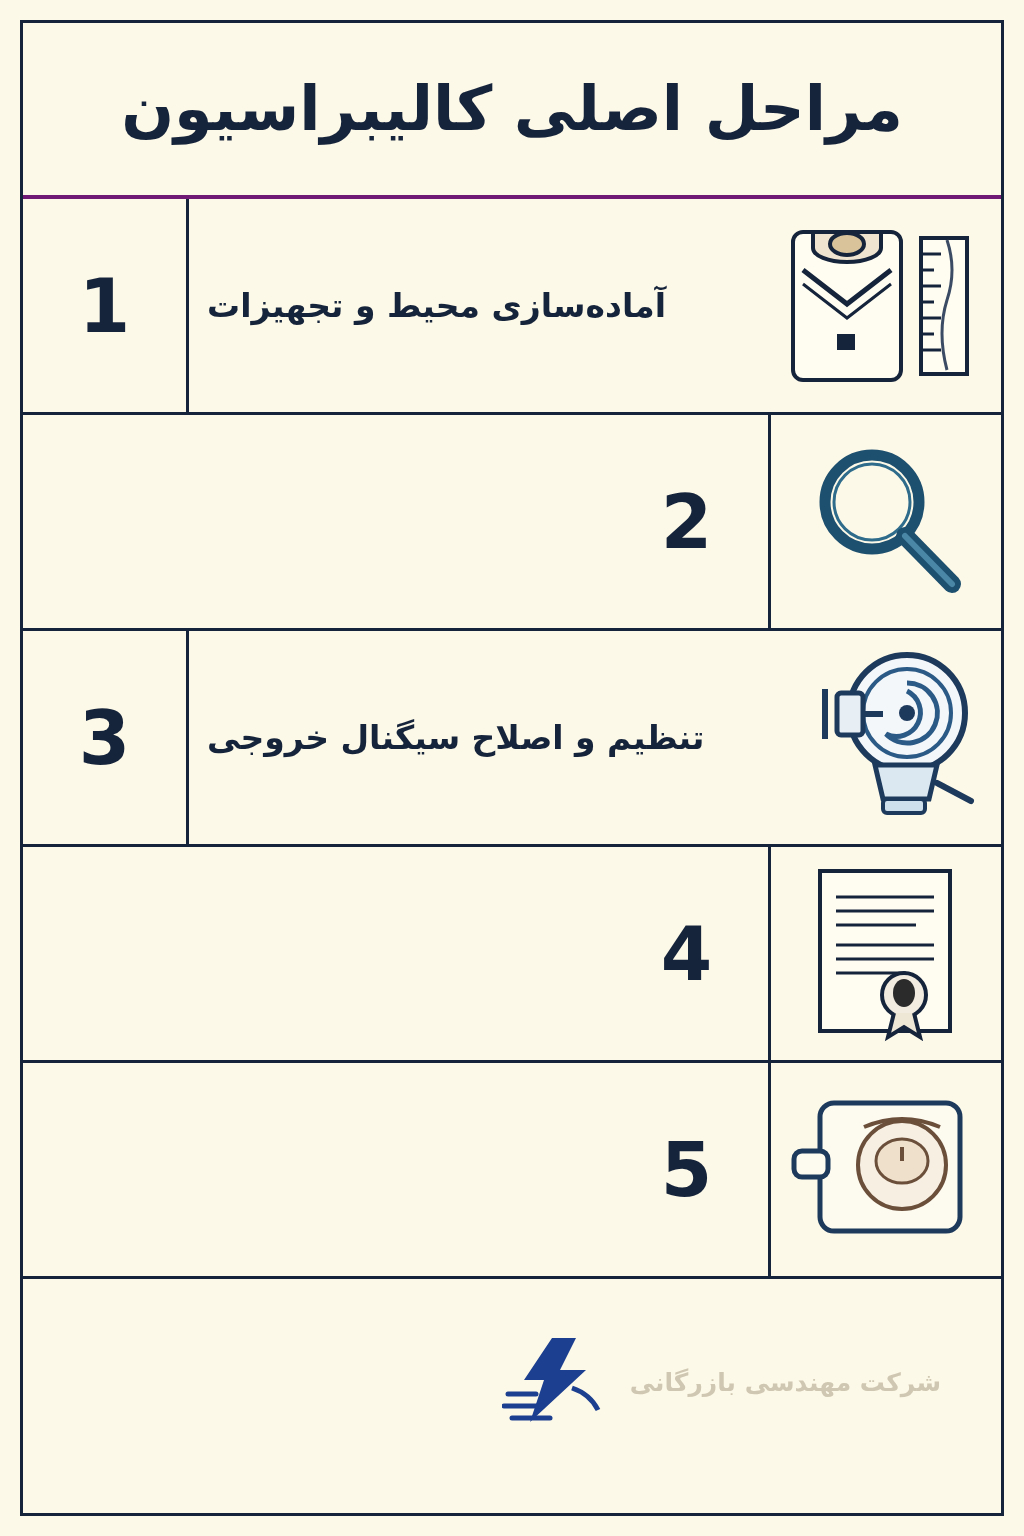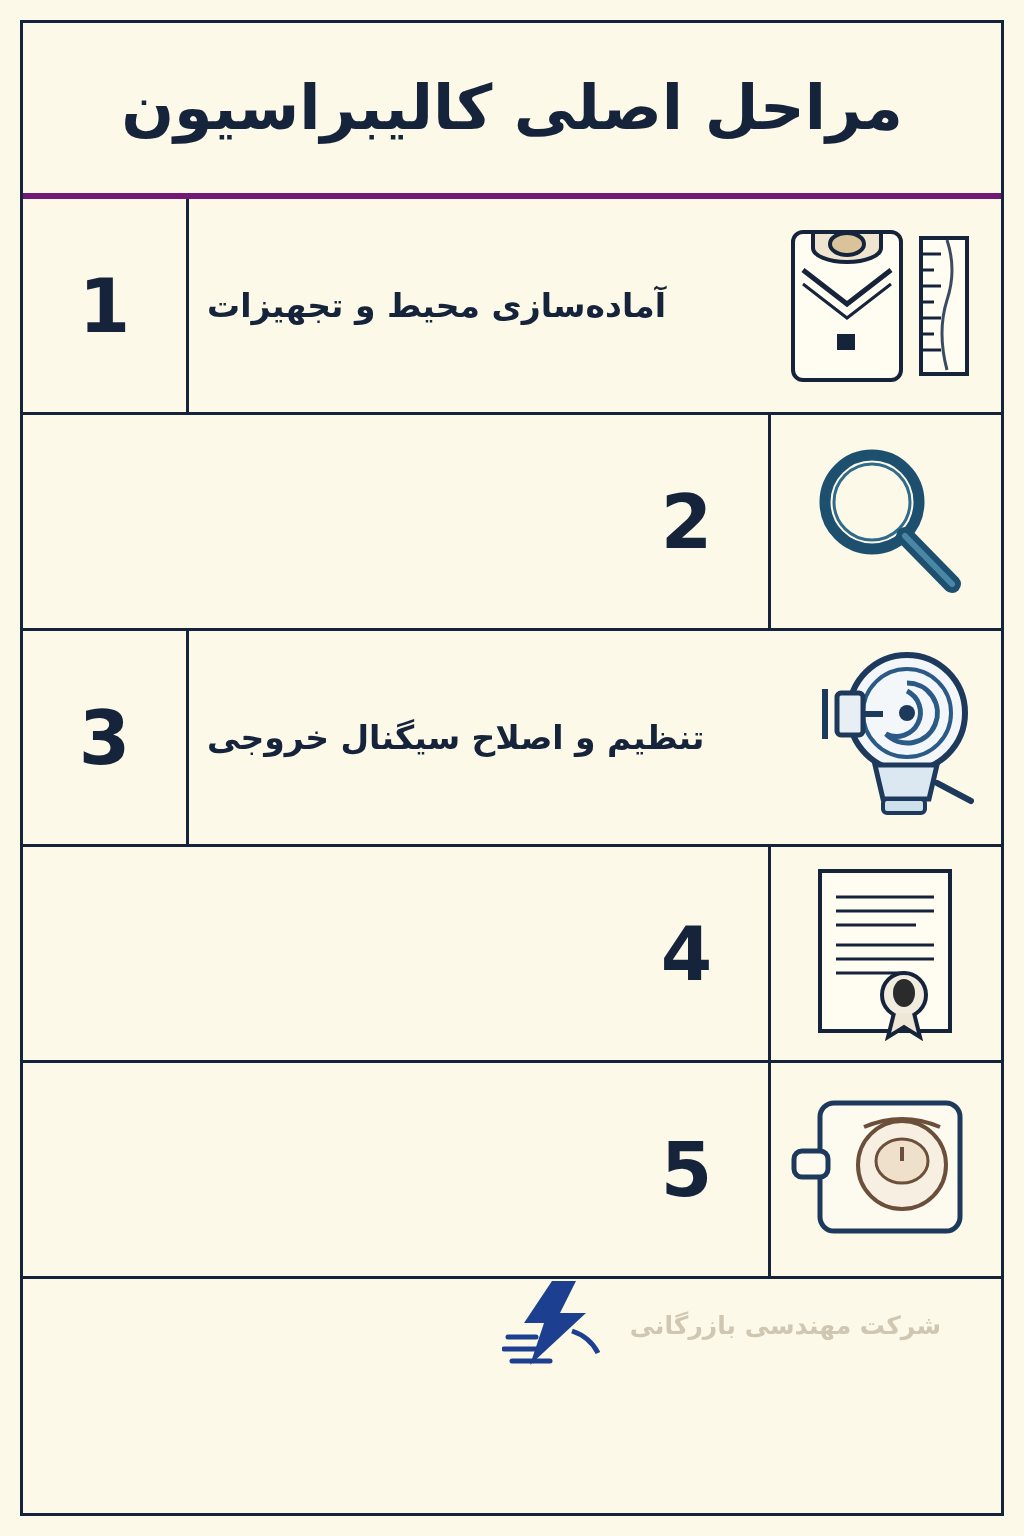--- a/index.html
+++ b/index.html
@@ -33,21 +33,21 @@
     border: 3px solid #16243b;
     box-sizing: border-box;
   }
 
   .title-row {
     position: absolute;
     left: 0;
     top: 0;
     width: 100%;
     height: 176px;
-    border-bottom: 6px solid #701a75;
+    border-bottom: 4px solid #701a75;
     box-sizing: border-box;
     display: flex;
     align-items: center;
     justify-content: center;
   }
   .title-text {
     font-size: 62px;
     font-weight: bold;
     letter-spacing: -1px;
     color: #16243b;
@@ -121,21 +121,21 @@
   .icon-cell svg { display: block; }
 
   
   .footer {
     position: absolute;
     left: 0;
     bottom: 0;
     width: 100%;
     height: 236px;
     display: flex;
-    align-items: flex-start;
+    align-items: center;
     justify-content: flex-start;
     padding: 0 40px 26px 0;
     box-sizing: border-box;
   }
   .brand {
     display: flex;
     flex-direction: row-reverse;
     align-items: center;
     gap: 18px;
     margin-right: 20px;

